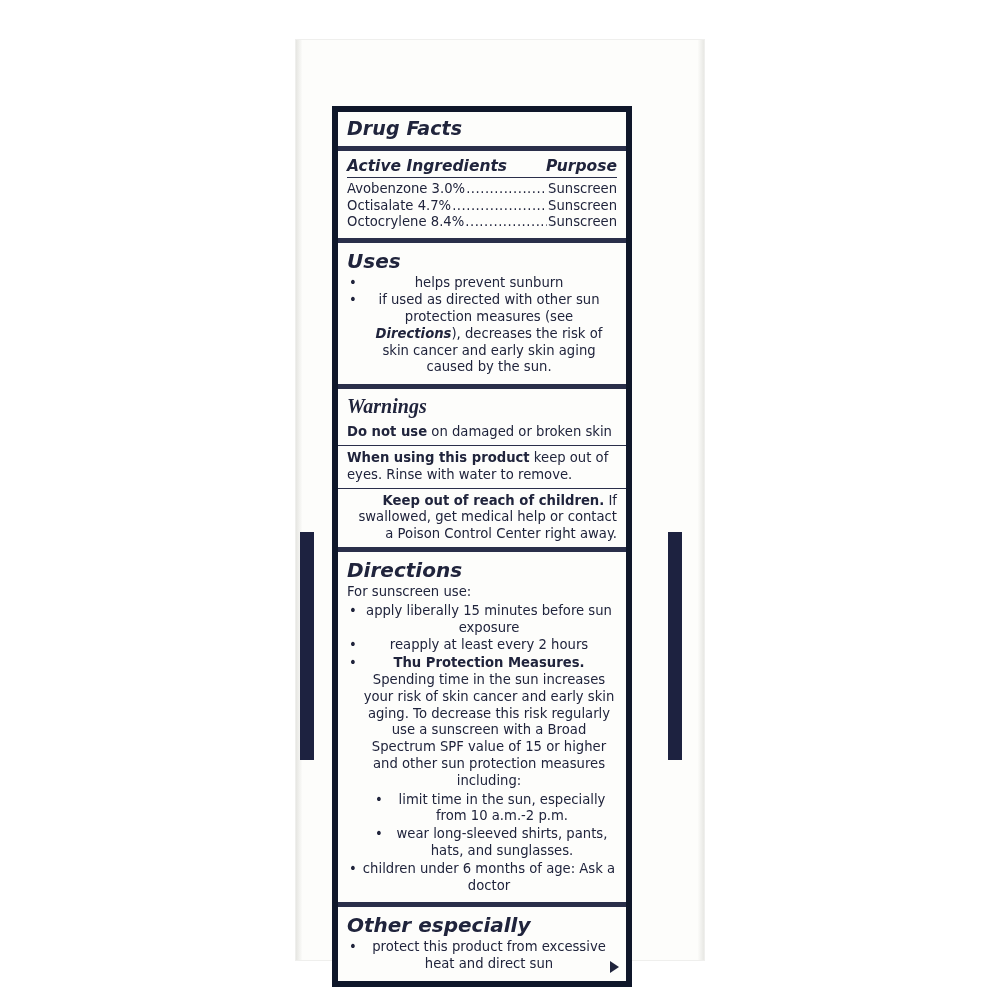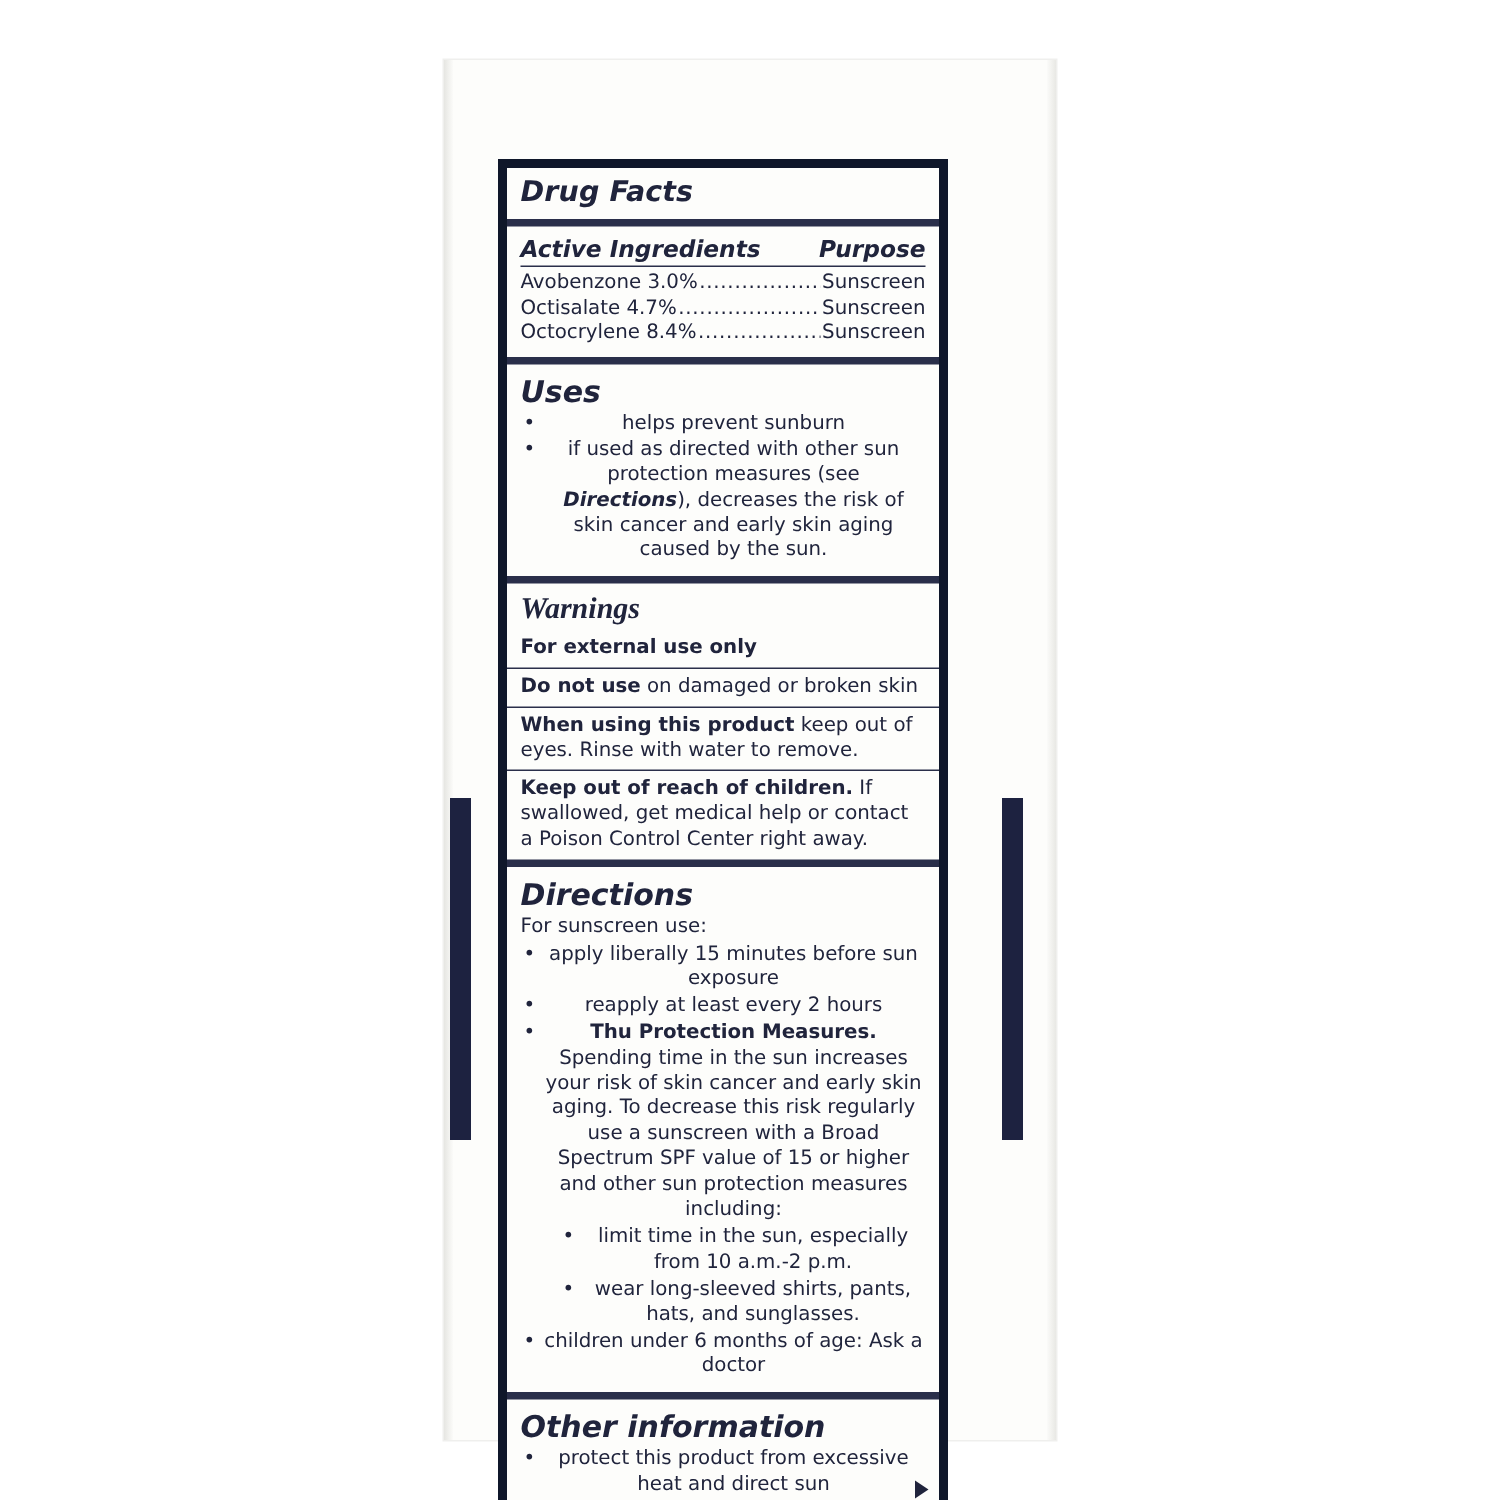--- a/index.html
+++ b/index.html
@@ -148,21 +148,21 @@
   }
   .b { font-weight: bold; }
   .i { font-style: italic; font-weight: bold; }
 
   .warn-line {
     font-size: 13.2px;
     line-height: 16.8px;
     padding: 4px 9px 4px 9px;
     border-bottom: 1px solid #2a2f4a;
   }
-  .warn-line:last-child { border-bottom: none; }
+  .warn-line:last-child { border-bottom: none; text-align: right; }
 
   .arrow {
     position: absolute;
     right: 7px;
     bottom: 8px;
     width: 0;
     height: 0;
     border-top: 6px solid transparent;
     border-bottom: 6px solid transparent;
     border-left: 9px solid #20243c;
@@ -212,23 +212,20 @@
       <div class="head-italic">Uses</div>
       <ul class="bullets">
         <li>helps prevent sunburn</li>
         <li><span>if used as directed with other sun protection measures (see </span><span class="i">Directions</span><span>), decreases the risk of skin cancer and early skin aging caused by the sun.</span></li>
       </ul>
     </div>
 
     <div class="rule-thick">
       <div class="sect" style="padding-bottom:2px;font-family:Liberation Serif, serif;">
         <div class="head-italic" style="margin-bottom:0;">Warnings</div>
-      </div>
-      <div class="warn-line">
-        <span class="b">For external use only</span><span></span>
       </div>
       <div class="warn-line">
         <span class="b">Do not use</span><span> on damaged or broken skin</span>
       </div>
       <div class="warn-line">
         <span class="b">When using this product</span><span> keep out of eyes. Rinse with water to remove.</span>
       </div>
       <div class="warn-line">
         <span class="b">Keep out of reach of children.</span><span> If swallowed, get medical help or contact a Poison Control Center right away.</span>
       </div>
@@ -245,21 +242,21 @@
           <ul class="bullets sub">
             <li>limit time in the sun, especially from 10 a.m.-2 p.m.</li>
             <li>wear long-sleeved shirts, pants, hats, and sunglasses.</li>
           </ul>
         </li>
         <li>children under 6 months of age: Ask a doctor</li>
       </ul>
     </div>
 
     <div class="sect">
-      <div class="head-italic">Other information</div>
+      <div class="head-italic">Other especially</div>
       <ul class="bullets">
         <li>protect this product from excessive heat and direct sun</li>
       </ul>
       <div class="arrow"></div>
     </div>
 
   </div>
 </div>
 
 </body></html>

